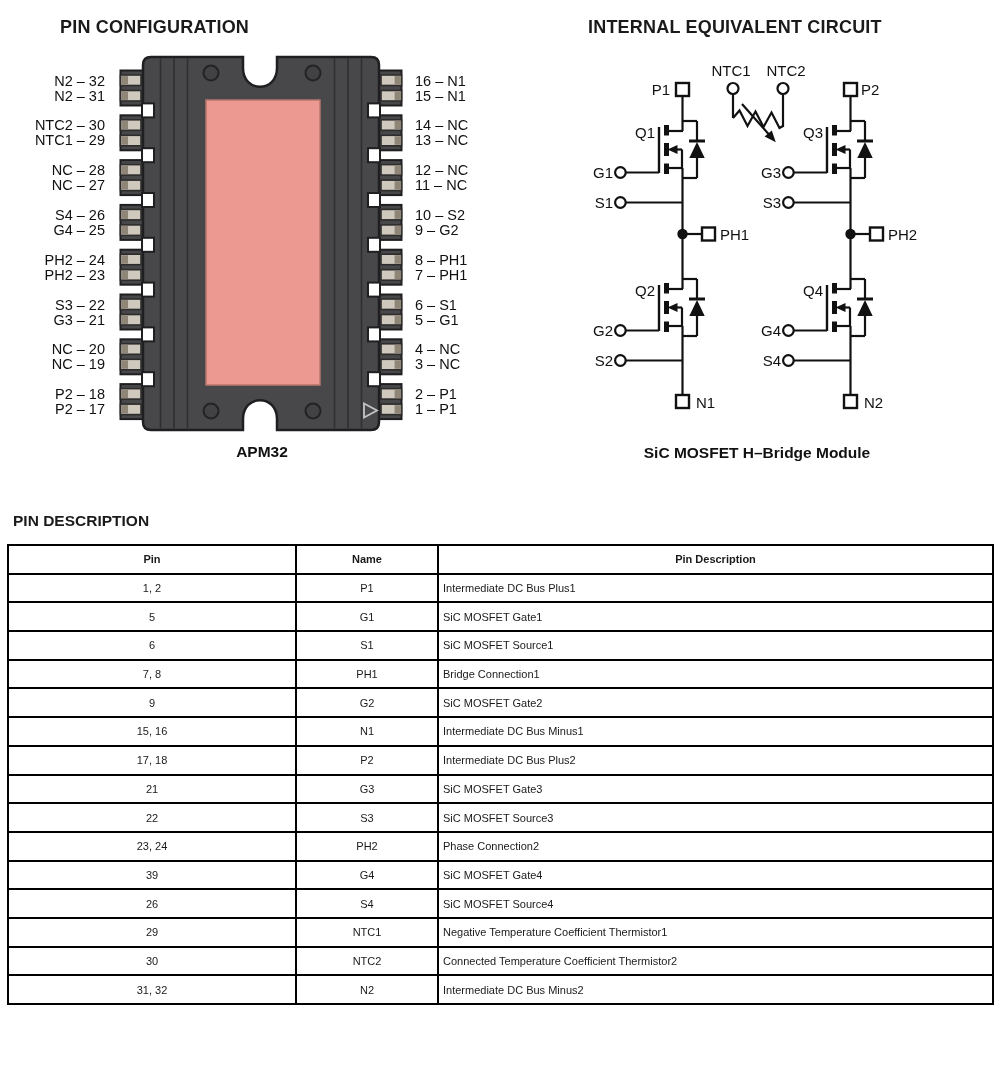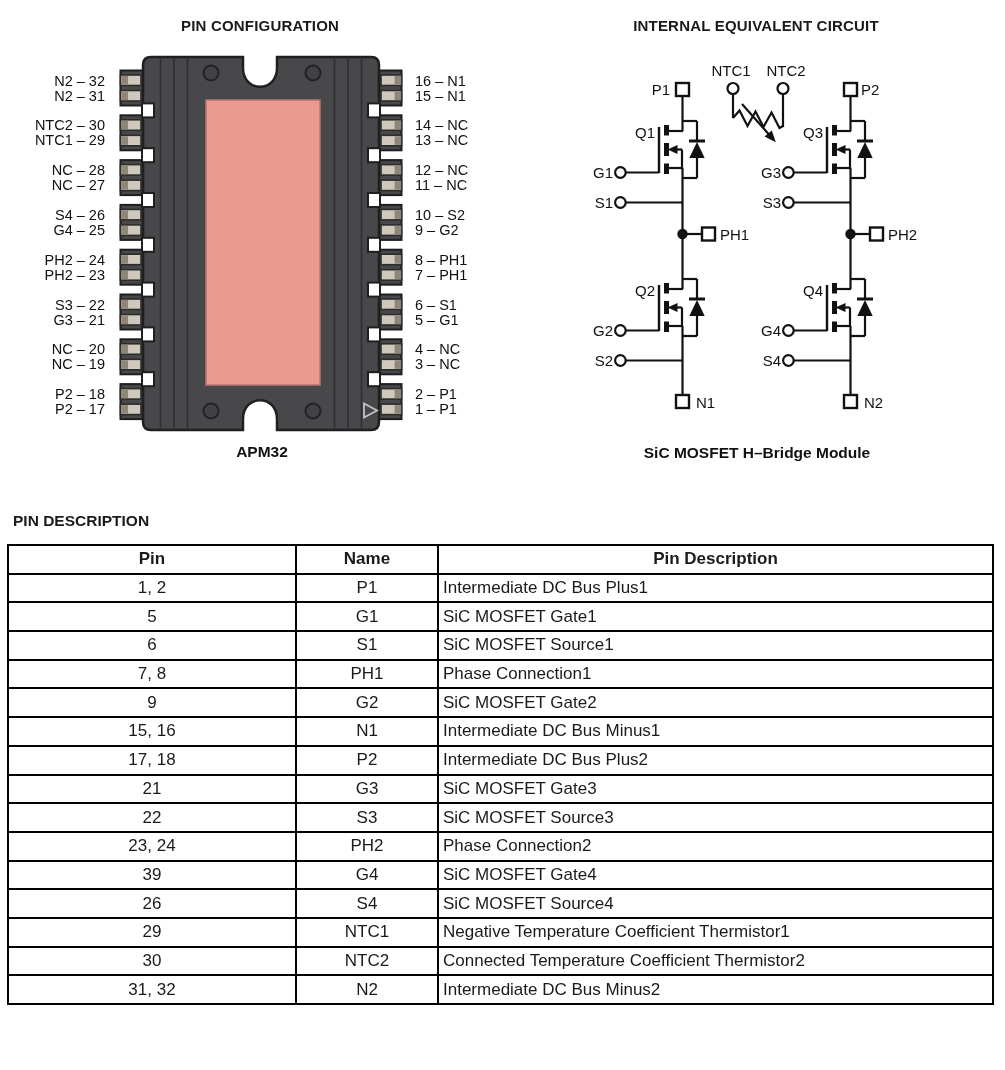--- a/index.html
+++ b/index.html
@@ -1,41 +1,41 @@
 <!DOCTYPE html>
 <html><head>
 <meta charset="utf-8">
 <style>
   html,body { margin:0; padding:0; background:#fff; }
   .page {
     position:relative; width:1005px; height:1070px; background:#ffffff;
     font-family:"Liberation Sans", sans-serif; color:#1a1a1a; overflow:hidden;
   }
-  .title { position:absolute; font-weight:bold; font-size:15px; text-align:center; letter-spacing:.2px; }
+  .title { position:absolute; font-weight:bold; font-size:18px; text-align:left; letter-spacing:.2px; }
   .section-heading { position:absolute; left:13px; top:512px; font-weight:bold; font-size:15.5px; }
   svg { position:absolute; }
   svg text { fill:#111; font-family:"Liberation Sans", sans-serif; }
   .pkg-label { font-size:14.5px; }
   .cir-label { font-size:15px; }
   .cap { font-size:15.5px; font-weight:bold; }
   .pin-table { position:absolute; left:7px; top:544px; width:985px; border-collapse:collapse;
-               table-layout:fixed; font-size:17px; border:2px solid #000; }
+               table-layout:fixed; font-size:11px; border:2px solid #000; }
   .pin-table th, .pin-table td { border:2px solid #000; height:26.7px; padding:0 4px;
                overflow:hidden; white-space:nowrap; font-weight:normal; }
   .pin-table th { font-weight:bold; text-align:center; }
   .c-pin, .c-name { text-align:center; }
   .c-desc { text-align:left; padding-left:14px; }
 </style>
 </head>
 <body>
 
 <div class="page">
 
   <div class="title" style="left:60px;top:17px;width:400px">PIN CONFIGURATION</div>
-  <div class="title" style="left:556px;top:17px;width:400px">INTERNAL EQUIVALENT CIRCUIT</div>
+  <div class="title" style="left:588px;top:17px;width:400px">INTERNAL EQUIVALENT CIRCUIT</div>
 
   <svg style="left:0;top:0;width:540px;height:470px" viewBox="0 0 540 470">
 
     <g stroke="#1f1f21" stroke-width="2" fill="#48484a">
       <rect x="120.5" y="70.5" width="23.5" height="35"></rect>
         <rect x="378" y="70.5" width="23.5" height="35"></rect>
       <rect x="120.5" y="115.3" width="23.5" height="35"></rect>
         <rect x="378" y="115.3" width="23.5" height="35"></rect>
       <rect x="120.5" y="160.1" width="23.5" height="35"></rect>
         <rect x="378" y="160.1" width="23.5" height="35"></rect>
@@ -344,21 +344,21 @@
           <td class="c-desc">SiC MOSFET Gate1</td>
         </tr>
       <tr>
           <td class="c-pin">6</td>
           <td class="c-name">S1</td>
           <td class="c-desc">SiC MOSFET Source1</td>
         </tr>
       <tr>
           <td class="c-pin">7, 8</td>
           <td class="c-name">PH1</td>
-          <td class="c-desc">Phase Connection1</td>
+          <td class="c-desc">Bridge Connection1</td>
         </tr>
       <tr>
           <td class="c-pin">9</td>
           <td class="c-name">G2</td>
           <td class="c-desc">SiC MOSFET Gate2</td>
         </tr>
       <tr>
           <td class="c-pin">15, 16</td>
           <td class="c-name">N1</td>
           <td class="c-desc">Intermediate DC Bus Minus1</td>

